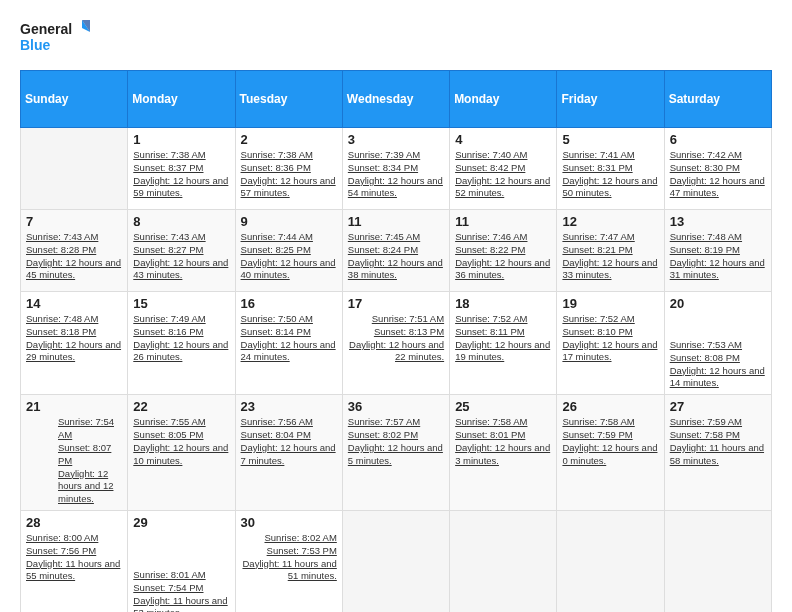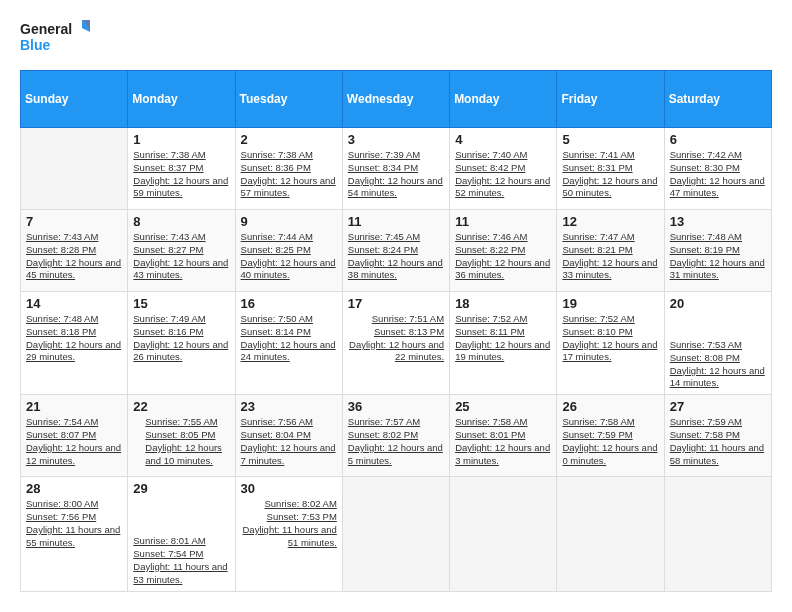--- a/index.html
+++ b/index.html
@@ -237,27 +237,27 @@
           <td>
             <div class="day-number">20</div>
             <div class="cell-text" style="white-space: pre-line; margin-top: 28px;">Sunrise: 7:53 AM
 Sunset: 8:08 PM
 Daylight: 12 hours and 14 minutes.</div>
           </td>
         </tr>
         <tr>
           <td>
             <div class="day-number">21</div>
-            <div class="cell-text" style="white-space: pre-line;">Sunrise: 7:54 AM
+            <div class="cell-text" style="white-space: pre-line; margin-left: 32px;">Sunrise: 7:54 AM
 Sunset: 8:07 PM
 Daylight: 12 hours and 12 minutes.</div>
           </td>
           <td>
             <div class="day-number">22</div>
-            <div class="cell-text" style="white-space: pre-line; margin-left: 12px;">Sunrise: 7:55 AM
+            <div class="cell-text" style="white-space: pre-line;">Sunrise: 7:55 AM
 Sunset: 8:05 PM
 Daylight: 12 hours and 10 minutes.</div>
           </td>
           <td>
             <div class="day-number">23</div>
             <div class="cell-text" style="white-space: pre-line;">Sunrise: 7:56 AM
 Sunset: 8:04 PM
 Daylight: 12 hours and 7 minutes.</div>
           </td>
           <td>

